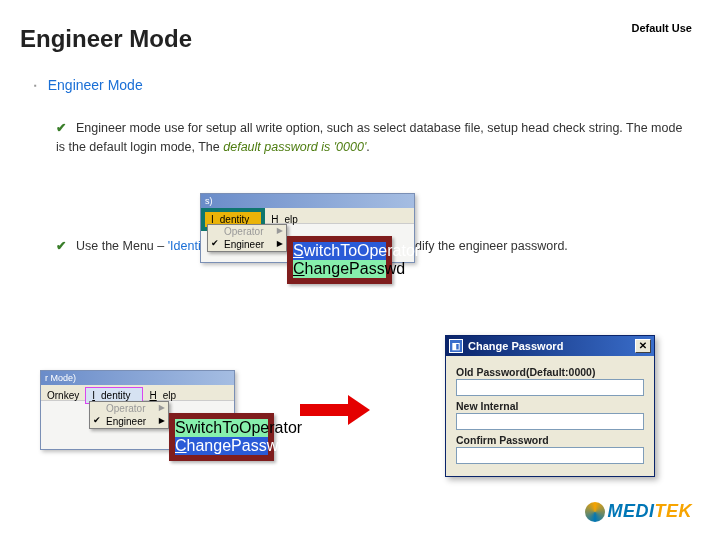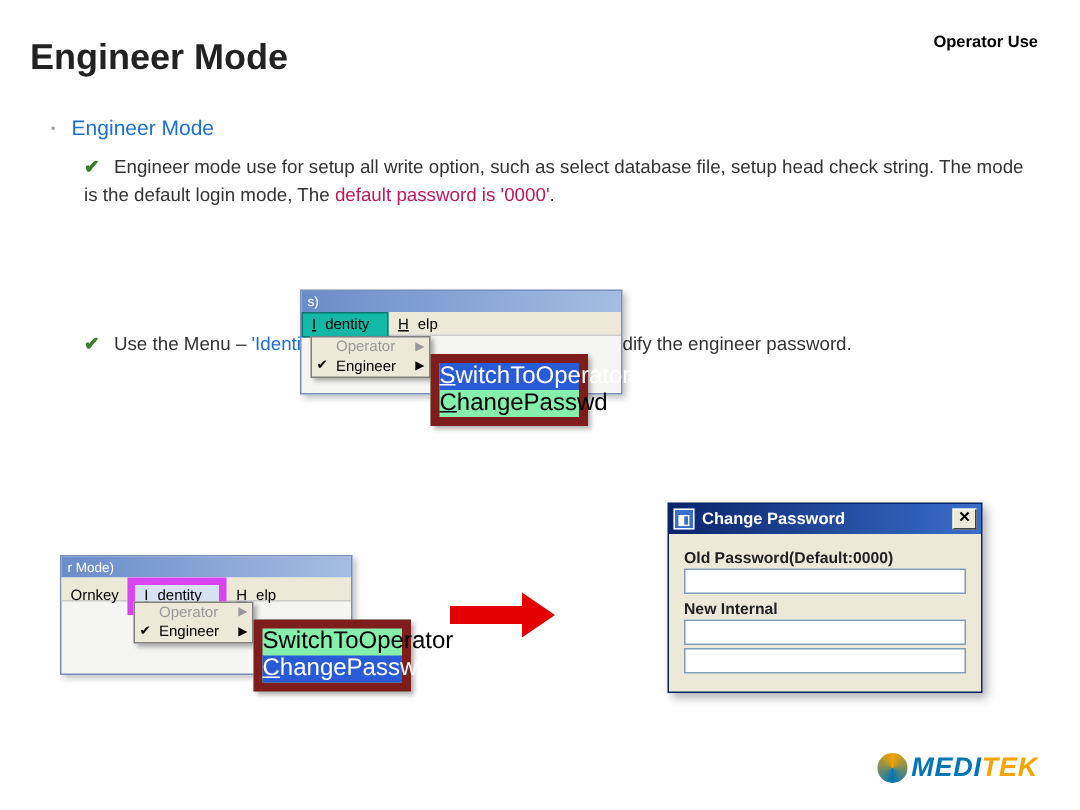--- a/index.html
+++ b/index.html
@@ -32,38 +32,38 @@
     top: 75px;
     left: 34px;
     width: 650px;
     font-size: 12.5px;
     color: #333;
     line-height: 1.55;
   }
   .section-header {
     color: #1a6fd6;
     font-size: 14px;
-    margin-bottom: 5px;
+    margin-bottom: 22px;
   }
   .bullet-sq {
     color: #999;
     font-size: 8px;
     vertical-align: middle;
     margin-right: 7px;
   }
   .check-item {
     margin-left: 22px;
     margin-bottom: 4px;
   }
   .check {
     color: #3a7e2a;
     font-weight: bold;
     margin-right: 6px;
   }
-  .red { color: #be185d; }
+  .red { color: #4d7c0f; font-style: italic; }
   .menu-path { color: #1a6fd6; }
 
   
   .ss1 {
     position: absolute;
     top: 193px;
     left: 200px;
     width: 215px;
     height: 70px;
     border: 1px solid #7a8fb5;
@@ -266,21 +266,21 @@
     border-radius: 50%;
     background: conic-gradient(#f7a400, #0076b6, #f7a400);
     margin-right: 3px;
   }
   .logo .t1 { color: #0076b6; }
   .logo .t2 { color: #f7a400; }
 </style>
 </head>
 <body>
 
-<div class="header-mark">Operator Use</div>
+<div class="header-mark">Default Use</div>
 <div class="title">Engineer Mode</div>
 
 <div class="content">
   <div class="section-header">
     <span class="bullet-sq">▪</span>
     <span>Engineer Mode</span>
   </div>
 
   <div class="check-item">
     <span class="check">✔</span>
@@ -290,36 +290,36 @@
 
   <div class="check-item" style="margin-top:80px;">
     <span class="check">✔</span>
     <span>Use the Menu – </span><span class="menu-path">'Identity-&gt; Engineer-&gt; ChangePasswd'</span><span> to modify the engineer password.</span>
   </div>
 </div>
 
 <div class="ss1">
   <div class="ss1-titlefrag">s)</div>
   <div class="menubar">
-    <span style="background:#14b8a6;border:1px solid #0f766e;"><u>I</u><span>dentity</span></span><span><u>H</u><span>elp</span></span>
+    <span style="background:#eab308;border:4px solid #0f766e;"><u>I</u><span>dentity</span></span><span><u>H</u><span>elp</span></span>
   </div>
   <div class="dropdown" style="top:30px;left:6px;width:80px;">
     <div class="dd-item disabled"><span>Operator</span><span class="arrow">▶</span></div>
     <div class="dd-item"><span class="tick">✔</span><span>Engineer</span><span class="arrow">▶</span></div>
   </div>
   <div class="submenu" style="top:42px;left:86px;width:105px;">
     <div class="dd-item sel"><u>S</u><span>witchToOperator</span></div>
     <div class="dd-item"><u>C</u><span>hangePasswd</span></div>
   </div>
 </div>
 
 <div class="ss2">
   <div class="ss1-titlefrag">r Mode)</div>
   <div class="menubar">
-    <span>Ornkey</span><span style="background:#d6e2f2;border:5px solid #d946ef;"><u>I</u><span>dentity</span></span><span><u>H</u><span>elp</span></span>
+    <span>Ornkey</span><span style="background:#d6e2f2;border:1px solid #d946ef;"><u>I</u><span>dentity</span></span><span><u>H</u><span>elp</span></span>
   </div>
   <div class="dropdown" style="top:30px;left:48px;width:80px;">
     <div class="dd-item disabled"><span>Operator</span><span class="arrow">▶</span></div>
     <div class="dd-item"><span class="tick">✔</span><span>Engineer</span><span class="arrow">▶</span></div>
   </div>
   <div class="submenu" style="top:42px;left:128px;width:105px;">
     <div class="dd-item">SwitchToOperator</div>
     <div class="dd-item sel"><u>C</u><span>hangePasswd</span></div>
   </div>
 </div>
@@ -334,20 +334,21 @@
     <div class="sysicon">◧</div>
     <span>Change Password</span>
     <div class="spacer"></div>
     <div class="closebtn">✕</div>
   </div>
   <div class="dlg-body">
     <div class="lbl">Old Password(Default:0000)</div>
     <div class="inp"></div>
     <div class="lbl">New Internal</div>
     <div class="inp"></div>
+    <div class="lbl">Confirm Password</div>
     <div class="inp"></div>
   </div>
 </div>
 
 <div class="logo">
   <div class="swirl"></div>
   <span class="t1">MEDI</span>
     <span class="t2">TEK</span>
 </div>
 

